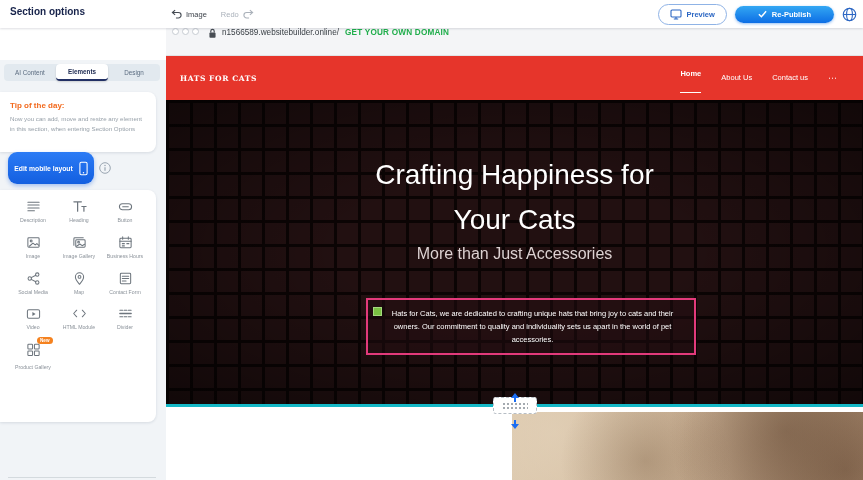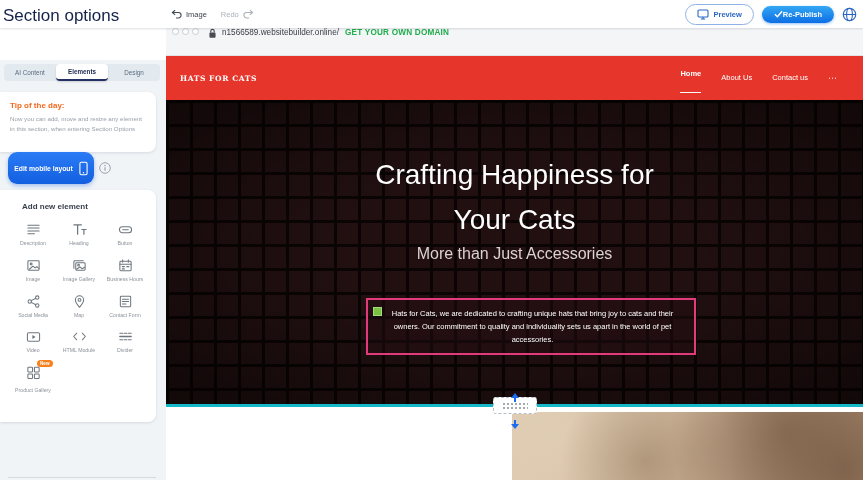--- a/index.html
+++ b/index.html
@@ -2,29 +2,29 @@
 <html><head>
 <meta charset="utf-8">
 <style>
   * { margin:0; padding:0; box-sizing:border-box; }
   body { font-family:"Liberation Sans", sans-serif; background:#fff; }
   .app { position:relative; width:863px; height:480px; overflow:hidden; background:#fff; }
 
   
   .topbar { position:absolute; left:0; top:0; width:863px; height:28px; background:#fff;
             box-shadow:0 1px 2px rgba(20,30,60,.14); z-index:30; }
-  .tb-title { position:absolute; left:3px; top:6px; font-size:17px; font-weight:normal; color:#16224a; }
+  .tb-title { position:absolute; left:10px; top:6px; font-size:10px; font-weight:bold; color:#16224a; }
   .tb-history { position:absolute; left:171px; top:0; height:28px; display:flex; align-items:center; gap:14px; }
   .tb-btn { display:flex; align-items:center; gap:4px; background:none; border:none; cursor:pointer; font-family:inherit; }
   .tb-undo span { font-size:7.5px; color:#3d434b; }
   .tb-redo span { font-size:7.5px; color:#aab1ba; }
   .tb-actions { position:absolute; right:6px; top:0; height:28px; display:flex; align-items:center; gap:8px; }
   .preview-btn { display:flex; align-items:center; gap:4px; height:21px; padding:0 11px; border-radius:11px;
                  background:#fff; border:1px solid #8fb3e6; color:#2b66c3; font-size:7.5px; font-weight:bold; cursor:pointer; font-family:inherit;}
-  .republish-btn { display:flex; align-items:center; height:17px; padding:0 12px; border-radius:11px; border:none;
+  .republish-btn { display:flex; align-items:center; gap:5px; height:17px; padding:0 23px; border-radius:11px; border:none;
                  background:linear-gradient(180deg,#33a7f3,#0d6ee5); color:#fff; font-size:7.5px; font-weight:bold; cursor:pointer;
                  box-shadow:0 1px 3px rgba(13,110,229,.45); font-family:inherit;}
   .globe-btn { background:none; border:none; cursor:pointer; display:flex; align-items:center; }
 
   
   .sidebar { position:absolute; left:0; top:28px; width:166px; height:456px; background:#f1f4f7; z-index:20;margin-top:32px; }
   .tabs { position:absolute; left:4px; top:4px; width:156px; height:17px; background:#e2e9ef; border-radius:4px;
           display:flex; align-items:stretch; }
   .tab { flex:1; display:flex; align-items:center; justify-content:center; font-size:6.3px; color:#5b6c80;
          cursor:pointer; border-radius:4px; }
@@ -178,21 +178,20 @@
     </button>
     <button class="info-btn">
       <svg width="12" height="12" viewBox="0 0 12 12">
         <circle cx="6" cy="6" r="5.3" fill="none" stroke="#9aa5b1" stroke-width="1"></circle>
         <circle cx="6" cy="3.5" r="0.75" fill="#9aa5b1"></circle>
         <path d="M6 5.3 v3.5" stroke="#9aa5b1" stroke-width="1.2"></path>
       </svg>
     </button>
 
     <div class="card add-card">
-      <div class="add-title">Add new element</div>
       <div class="el-grid">
 
         <div class="el-item">
           <svg class="eli" viewBox="0 0 16 16">
             <path d="M2 3.5 h12 M2 6.5 h12 M2 9.5 h12 M2 12.5 h7"></path>
           </svg>
           <span class="el-label">Description</span>
         </div>
 
         <div class="el-item">

